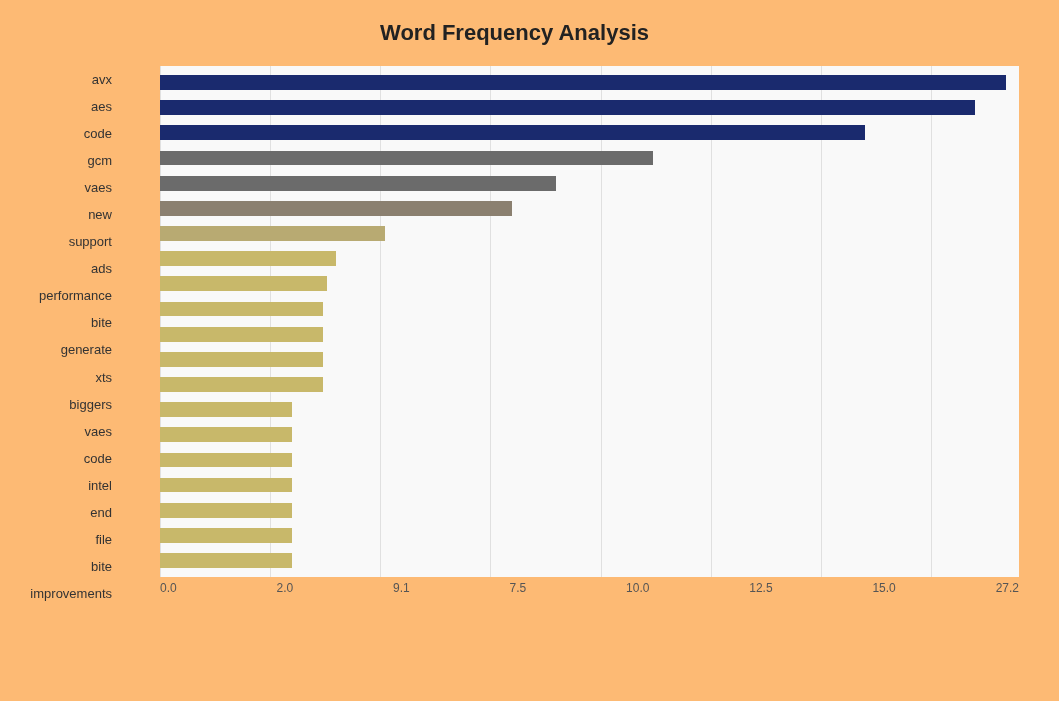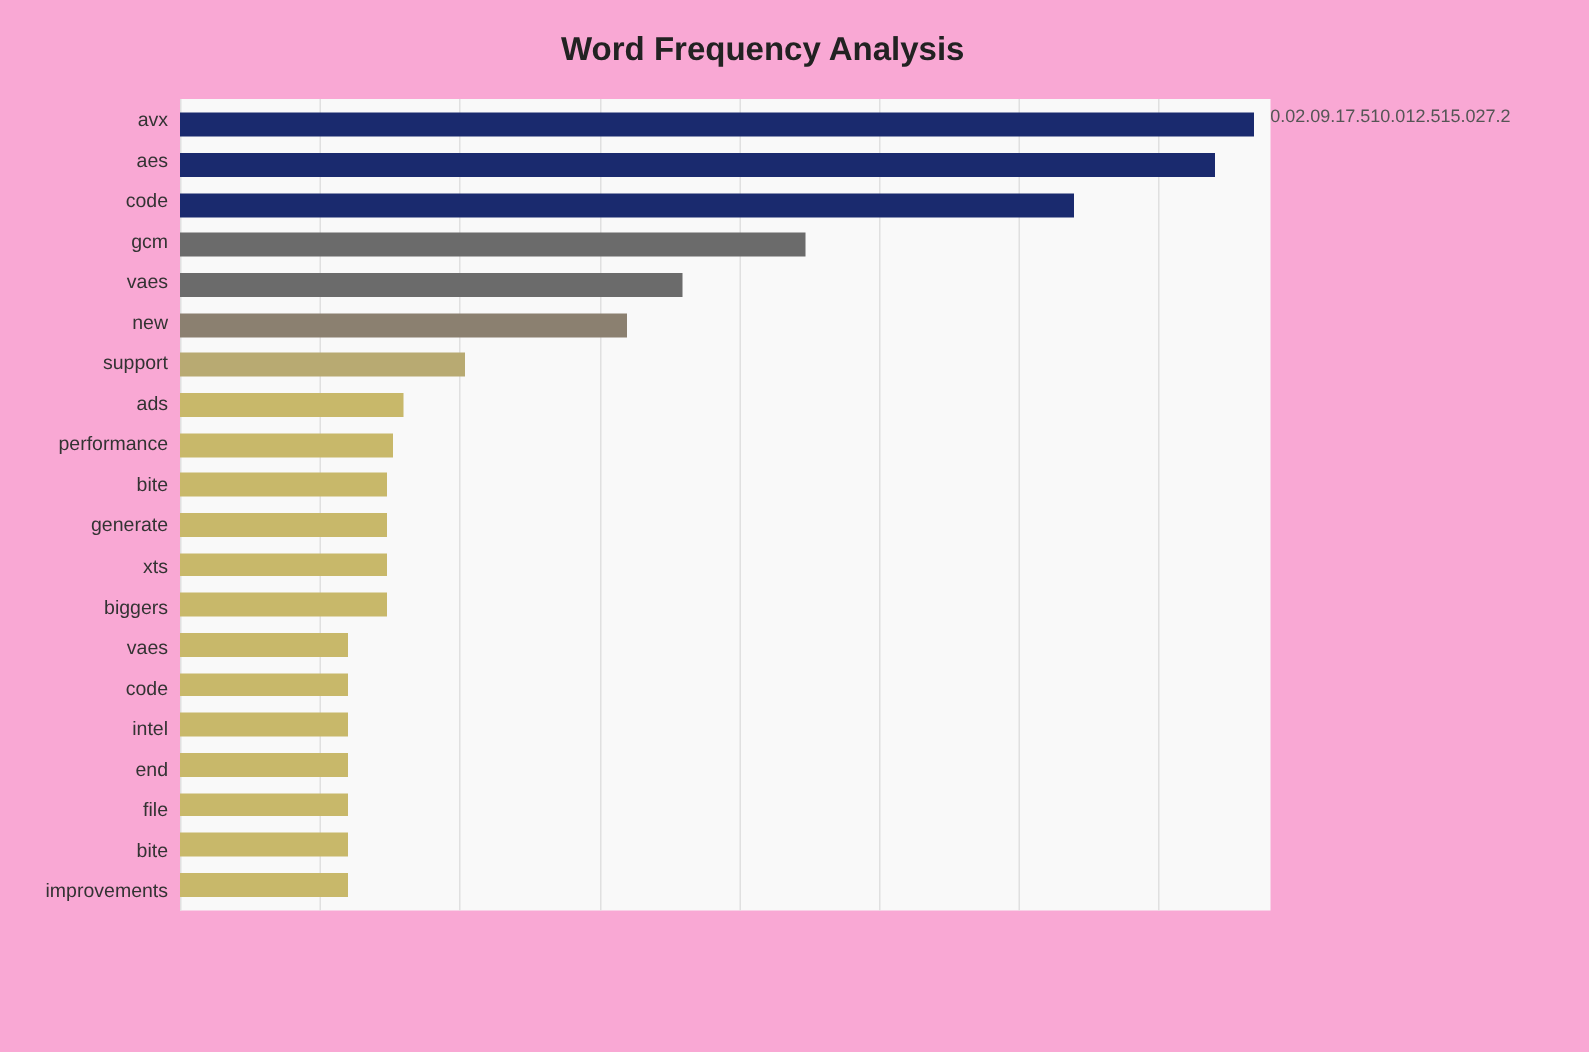--- a/index.html
+++ b/index.html
@@ -6,24 +6,24 @@
     body {
       background: #f5f5f5;
       font-family: Arial, sans-serif;
       width: 1059px;
       height: 701px;
       display: flex;
       align-items: center;
       justify-content: center;
     }
     .chart-container {
-      background: #f9a8d4;
+      background: #fdba74;
       width: 1059px;
       height: 701px;
-      padding: 20px 52px 60px 10px;
+      padding: 20px 40px 60px 10px;
       position: relative;
     }
     .chart-title {
       text-align: center;
       font-size: 22px;
       font-weight: bold;
       color: #222;
       margin-bottom: 20px;
     }
     .chart-area {
@@ -41,21 +41,22 @@
       width: 110px;
     }
     .y-label {
       font-size: 13px;
       color: #333;
       line-height: 1;
     }
     .bars-and-xaxis {
       flex: 1;
       display: flex;
-      flex-direction: row;
+      flex-direction: column;
+      margin-left: 40px;
     }
     .bars-area {
       flex: 1;
       position: relative;
       background: #f9f9f9;
     }
     
     .grid-lines {
       position: absolute;
       top: 0; left: 0; right: 0; bottom: 0;

